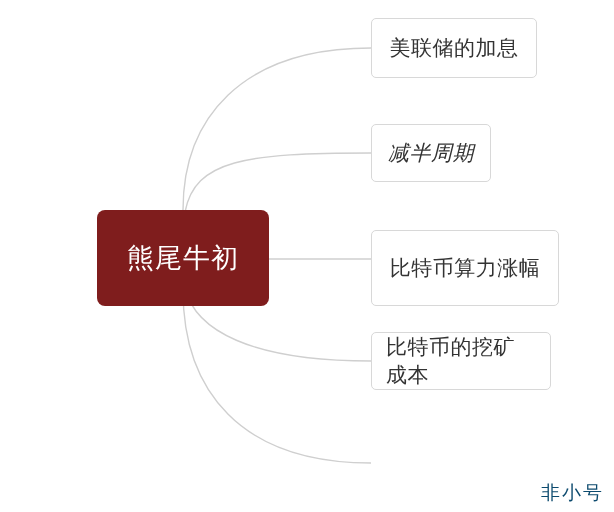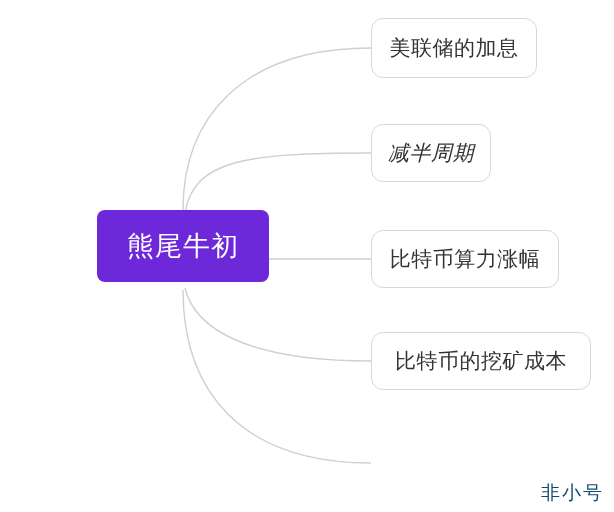--- a/index.html
+++ b/index.html
@@ -29,40 +29,40 @@
     position: absolute;
     box-sizing: border-box;
     display: flex;
     align-items: center;
     justify-content: center;
   }
   .root-node {
     left: 97px;
     top: 210px;
     width: 172px;
-    height: 72px;
-    background: #6d28d9;
+    height: 96px;
+    background: #7f1d1d;
     border-radius: 8px;
     color: #ffffff;
     font-size: 27px;
     letter-spacing: 1px;
   }
   .leaf-node {
     background: #ffffff;
     border: 1px solid #d8d8d8;
-    border-radius: 12px;
+    border-radius: 5px;
     color: #333333;
     font-size: 21px;
     padding: 4px 14px;
     letter-spacing: 0.5px;
   }
   .leaf-0 { left: 371px; top: 18px;  width: 166px; height: 60px; }
   .leaf-1 { left: 371px; top: 124px; width: 120px; height: 58px; font-style: italic; }
-  .leaf-2 { left: 371px; top: 230px; width: 188px; height: 58px; }
-  .leaf-3 { left: 371px; top: 332px; width: 220px; height: 58px; }
+  .leaf-2 { left: 371px; top: 230px; width: 188px; height: 76px; }
+  .leaf-3 { left: 371px; top: 332px; width: 180px; height: 58px; }
   .leaf-4 { left: 371px; top: 434px; width: 214px; height: 58px; }
 
   .watermark {
     position: absolute;
     right: 10px;
     bottom: 6px;
     font-size: 19px;
     color: #0c4a6e;
     letter-spacing: 2px;
     user-select: none;

